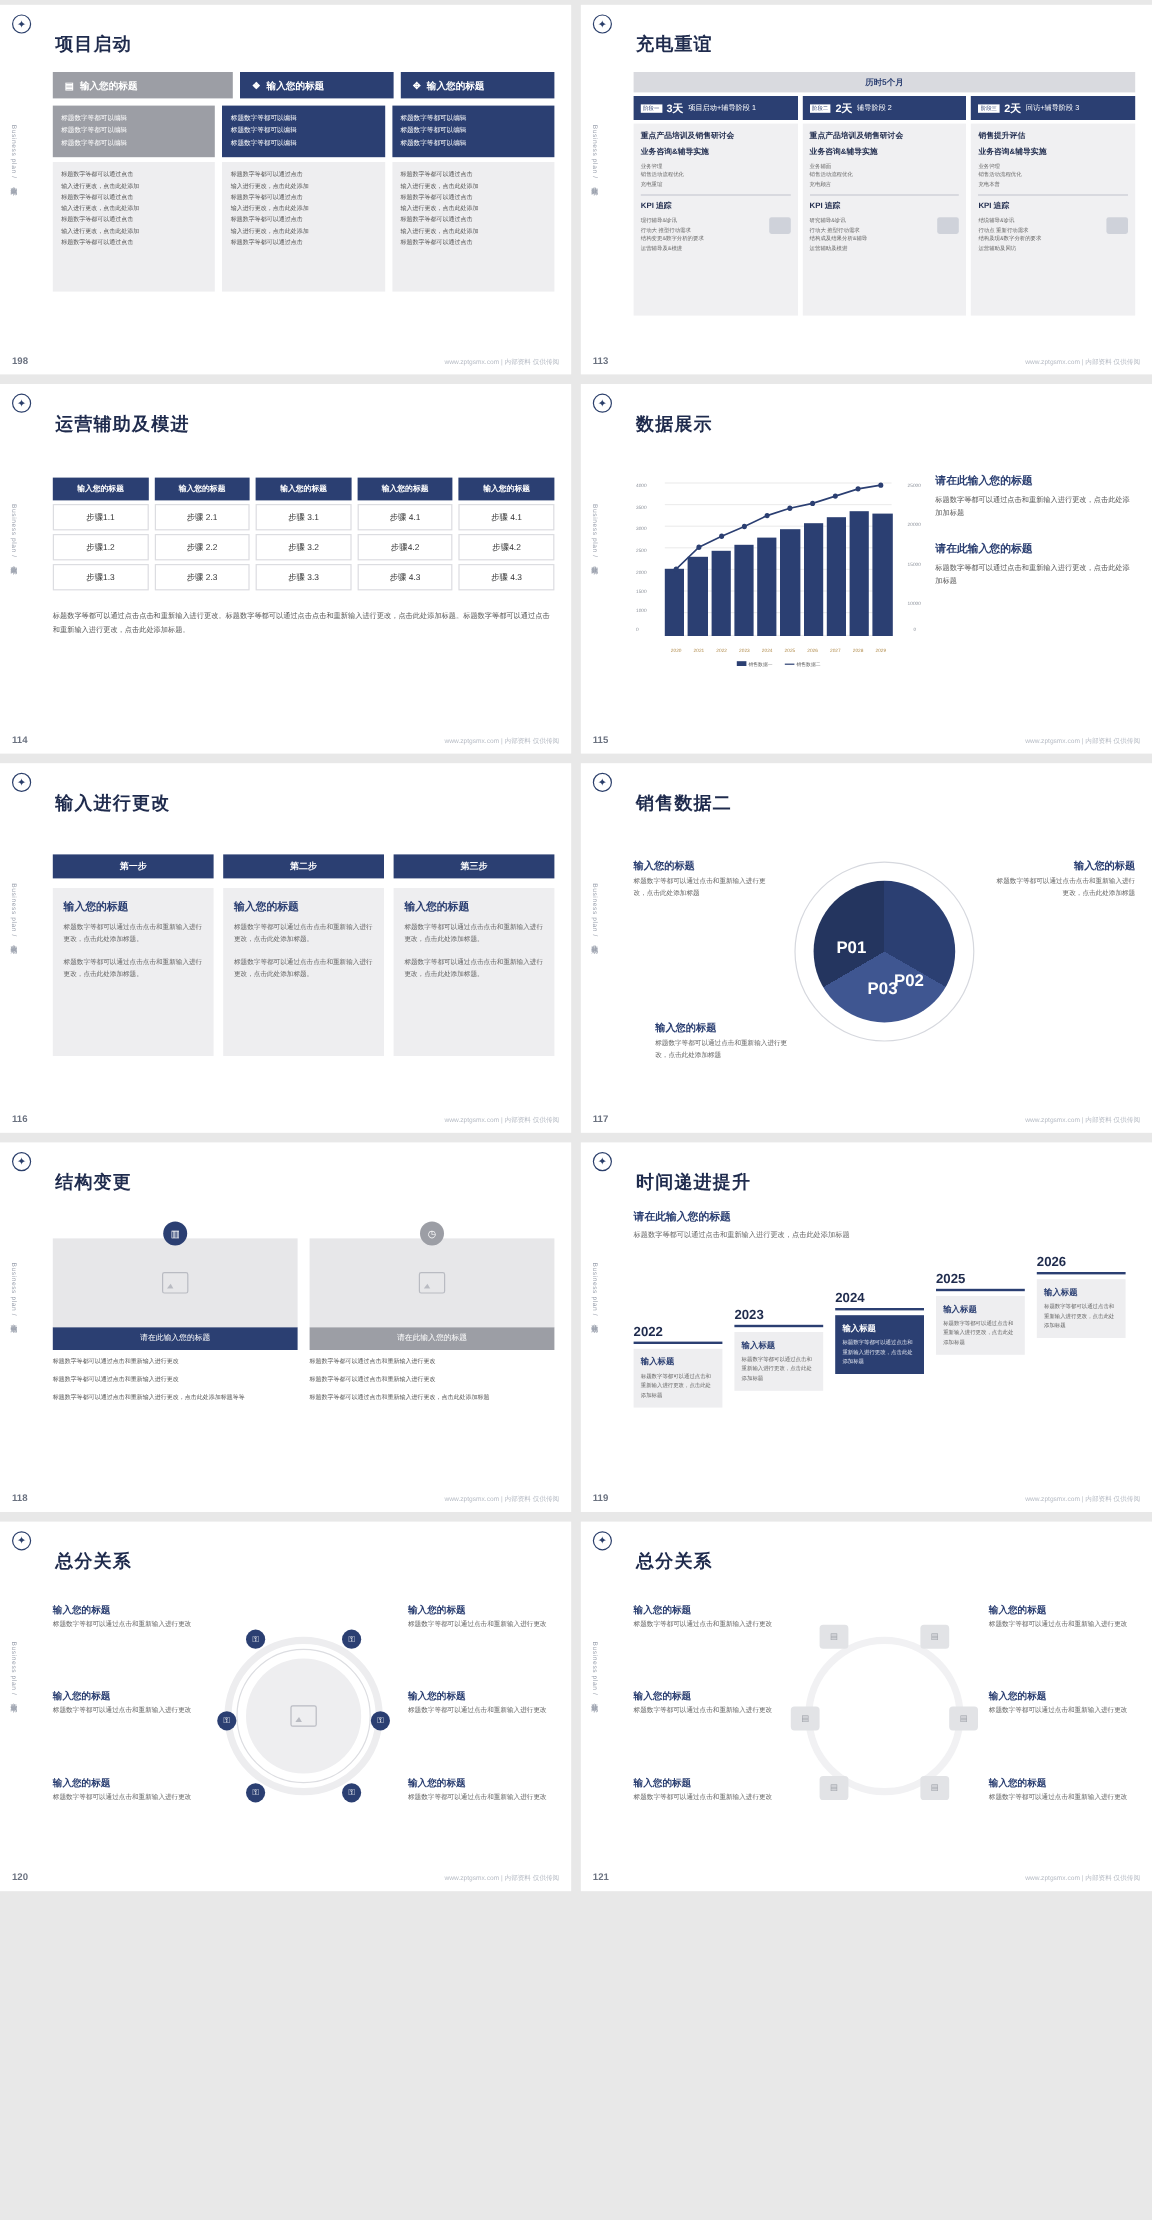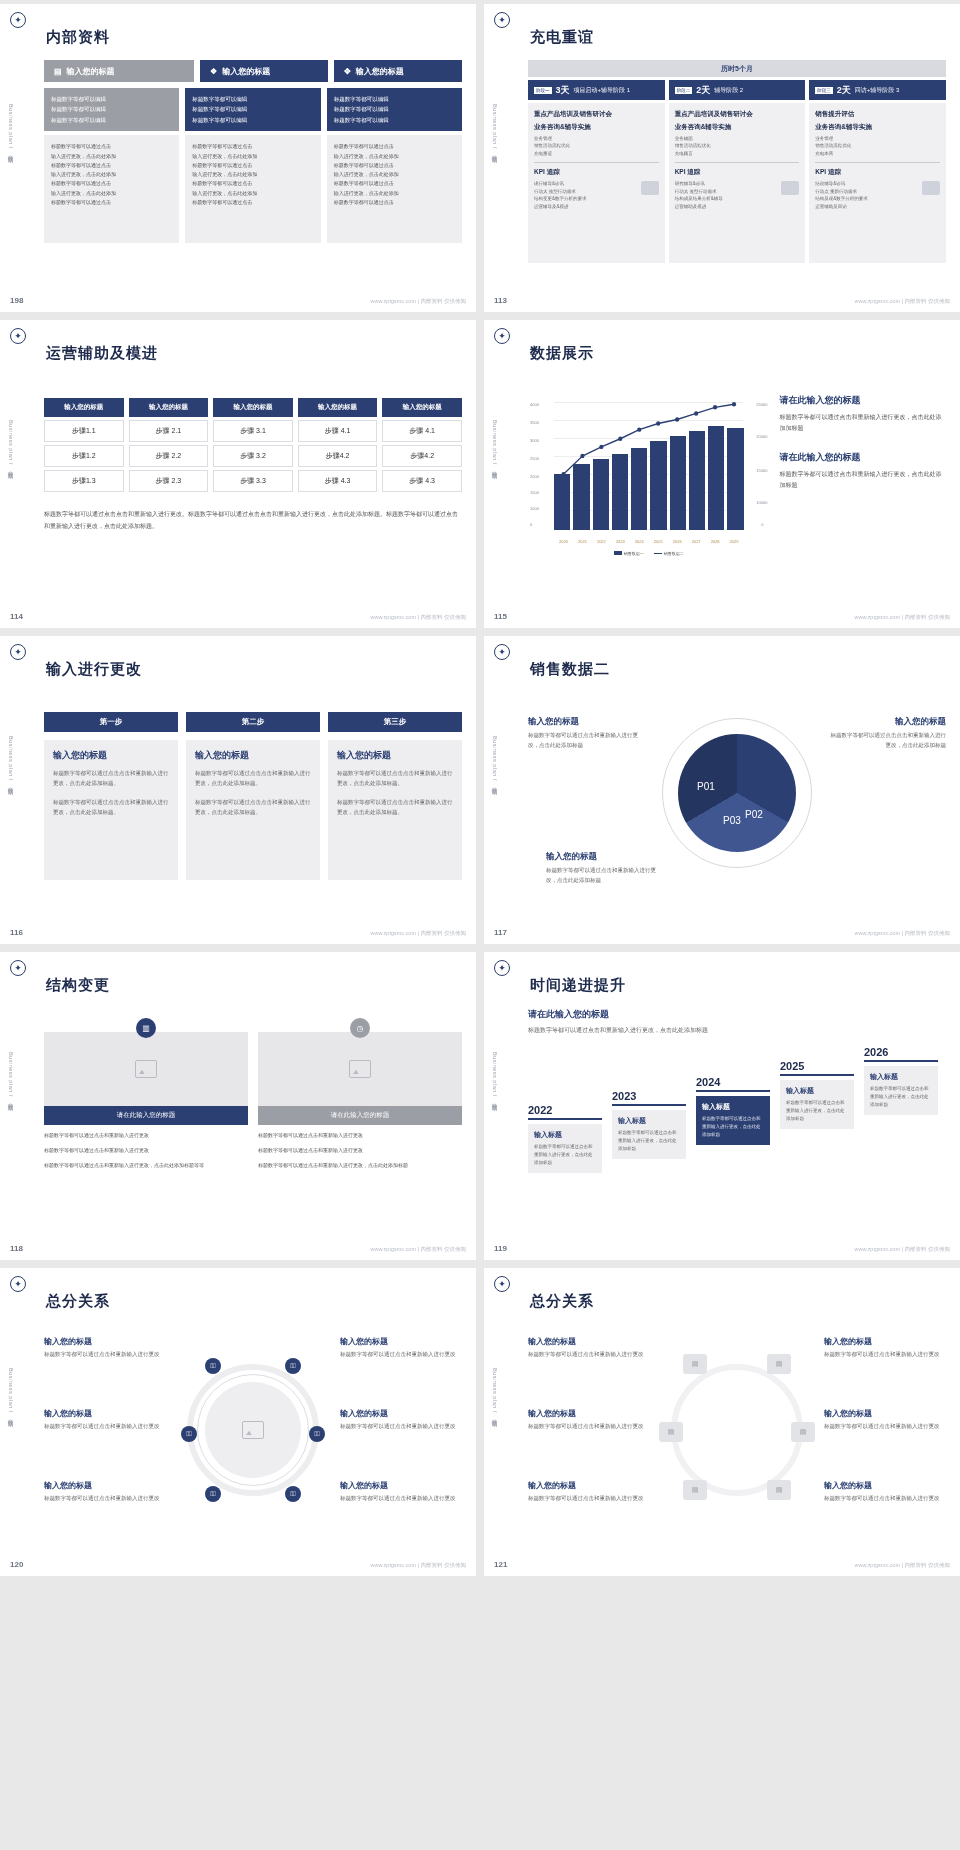--- a/index.html
+++ b/index.html
@@ -128,21 +128,21 @@
   .pie-wrap { position:relative; height:190px; margin-top:6px; }
   .pie {
     position:absolute; left:50%; top:50%; transform:translate(-50%,-50%);
     width:118px; height:118px; border-radius:50%;
     background: conic-gradient(#2b3f72 0 33.3%, #3f5691 33.3% 66.6%, #24355f 66.6% 100%);
   }
   .pie-ring {
     position:absolute; left:50%; top:50%; transform:translate(-50%,-50%);
     width:150px; height:150px; border-radius:50%; border:1px solid #d6d8de;
   }
-  .pie-lbl { position:absolute; color:#fff; font-size:10px; font-weight:normal; }
+  .pie-lbl { position:absolute; color:#fff; font-size:14px; font-weight:bold; }
   .side-txt { position:absolute; width:120px; }
   .side-txt h5 { font-size:8.5px; color:#2b3f72; font-weight:bold; margin-bottom:3px; }
   .side-txt p { font-size:5.5px; color:#666; line-height:1.8; }
 
   
   .s118 { display:flex; gap:10px; margin-top:24px; }
   .s118-col { flex:1; }
   .s118-img { background:#e7e7e9; height:74px; position:relative; display:flex; align-items:center; justify-content:center; }
   .ph-ico { width:22px; height:18px; border:1.5px solid #b9bbc2; border-radius:2px; position:relative; }
   .ph-ico:after { content:""; position:absolute; left:3px; bottom:3px; width:8px; height:6px; background:#b9bbc2; clip-path: polygon(0 100%, 40% 30%, 70% 100%); }
@@ -182,21 +182,21 @@
 </head>
 <body>
 
 <div class="grid">
 
   <div class="slide">
     <div class="logo">✦</div>
     <div class="vstrip">Business plan / 商业计划书</div>
     <div class="pagenum">198</div>
     <div class="footer-note">www.zptgsmx.com | 内部资料 仅供传阅</div>
-    <div class="title">内部资料</div>
+    <div class="title">项目启动</div>
     <div class="body">
       <div class="s112-top">
         <div class="s112-chip chip-gray">
           <span>▤</span>
           <span>输入您的标题</span>
         </div>
         <div class="s112-chip chip-arrow">
           <span>❖</span>
           <span>输入您的标题</span>
         </div>

